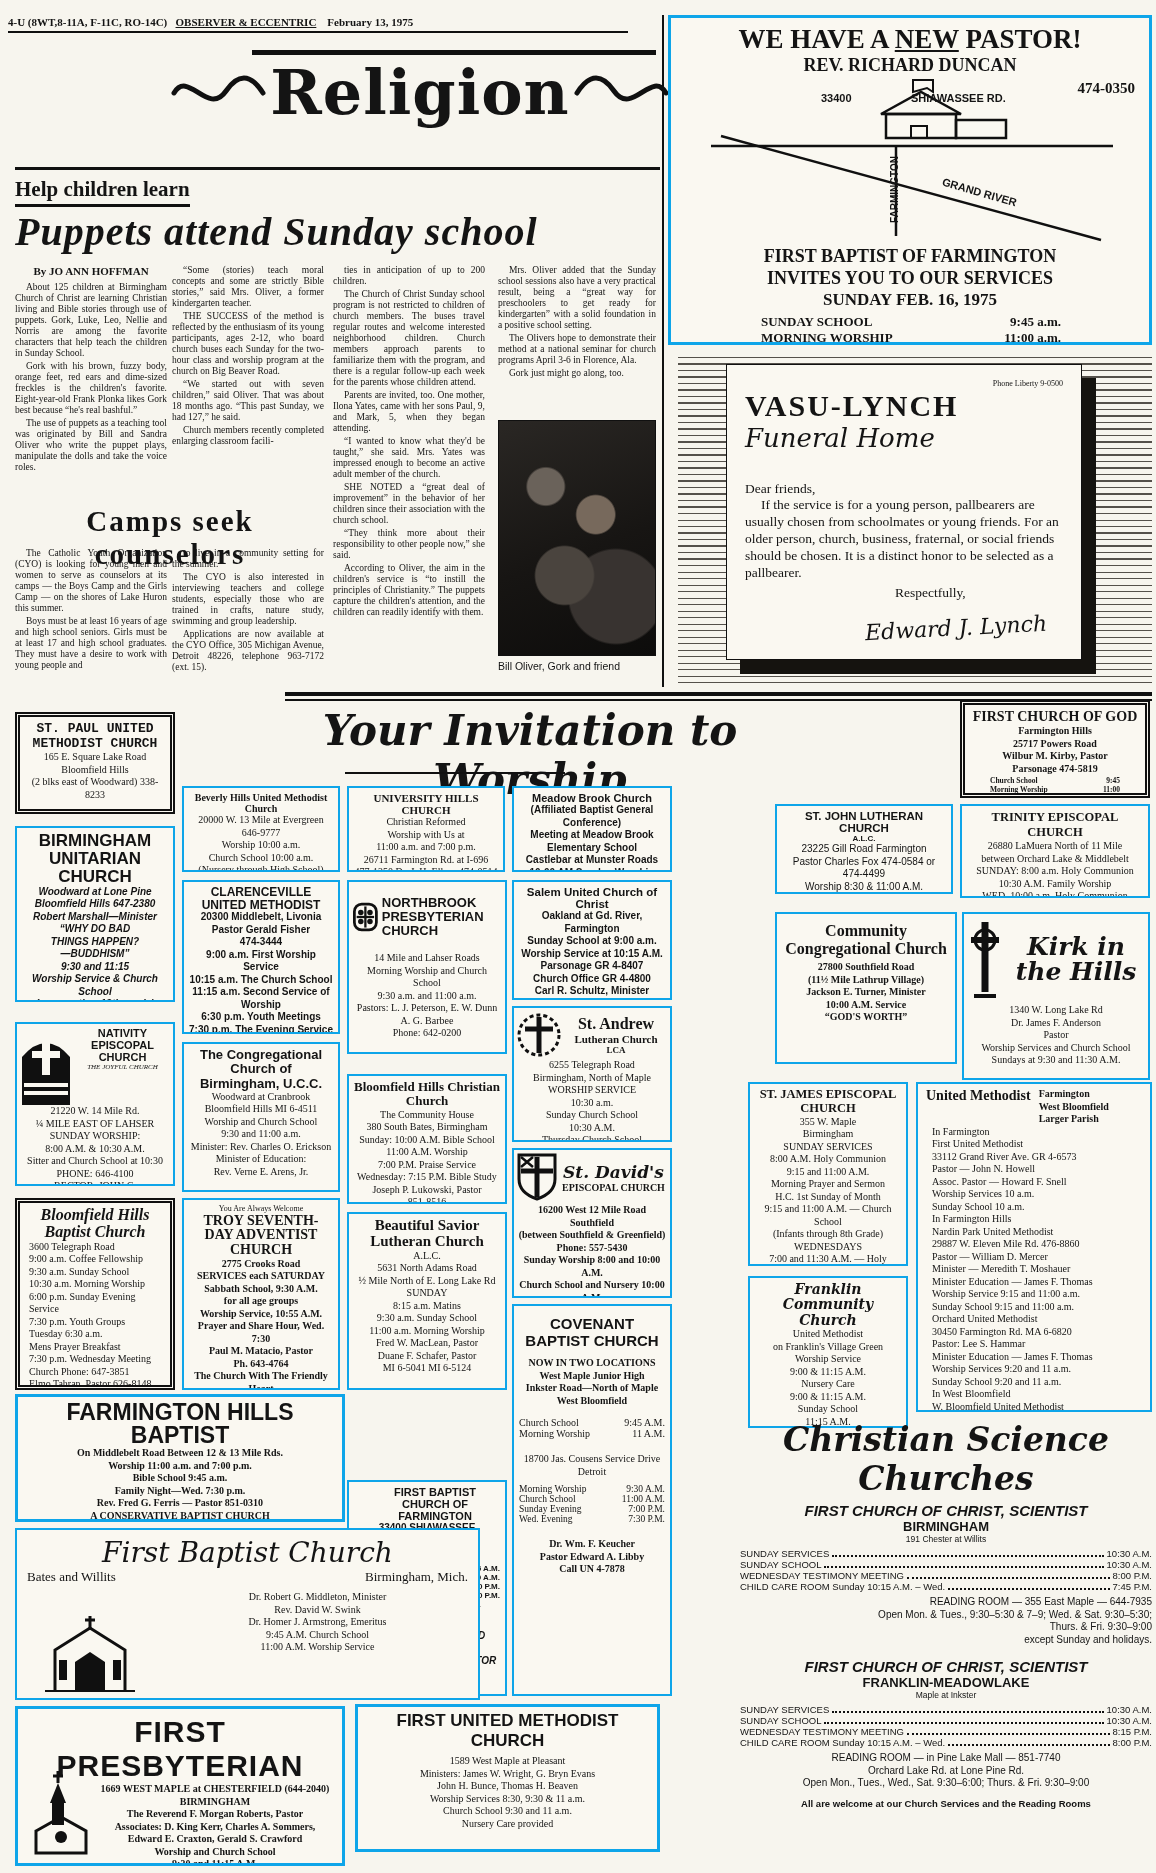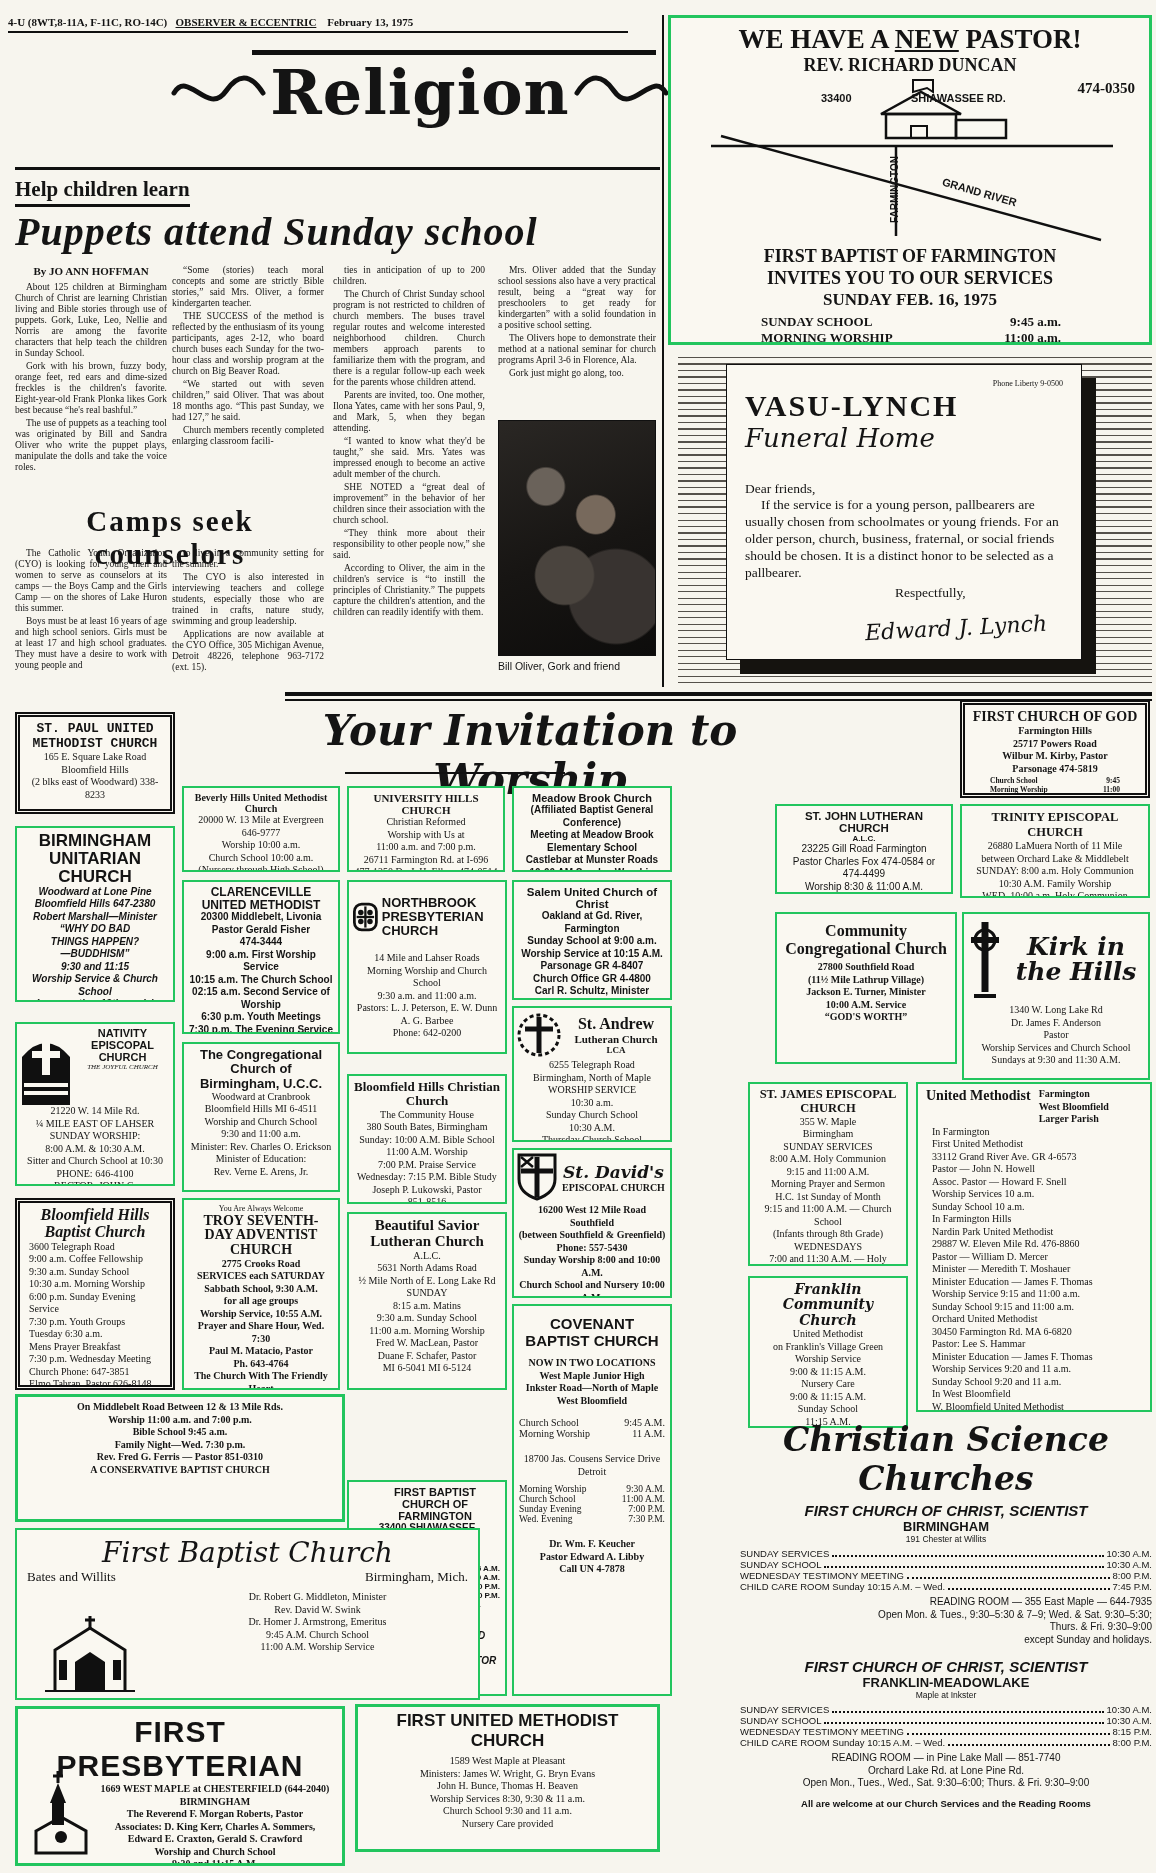--- a/index.html
+++ b/index.html
@@ -1,19 +1,19 @@
 <!DOCTYPE html>
 <html><head>
 <meta charset="utf-8">
 <style>
   html,body{margin:0;padding:0;background:#9a9890;}
   #page{position:relative;width:1156px;height:1873px;margin:0 auto;background:#f7f5ee;
         color:#141414;font-family:"Liberation Serif",serif;overflow:hidden;}
   .abs{position:absolute;box-sizing:border-box;}
-  .box{position:absolute;box-sizing:border-box;border:2px solid #22c55e;background:#faf8f1;
+  .box{position:absolute;box-sizing:border-box;border:2px solid #0ea5e9;background:#faf8f1;
        padding:4px 5px;text-align:center;overflow:hidden;}
   .dbl{border:5px double #101010;}
   .thick{border-width:3px;}
   .rule{position:absolute;background:#101010;}
   .ln{font-size:10px;line-height:1.25;}
   .coltext .ln{font-size:9.5px;line-height:1.16;text-align:justify;text-indent:11px;margin:0 0 2px;}
   .sans{font-family:"Liberation Sans",sans-serif;}
   .sans .ln{font-family:"Liberation Sans",sans-serif;}
   .tb{font-weight:bold;}
   .it{font-style:italic;}
@@ -241,21 +241,21 @@
   </div>
 
   <div class="box sans" style="left:182px;top:880px;width:158px;height:154px;">
     <div class="tb" style="font-size:12px;line-height:1.05;">CLARENCEVILLE UNITED METHODIST</div>
     <div style="font-size:7px;line-height:1.3;font-weight:bold;">
         <div class="ln">20300 Middlebelt, Livonia</div>
         <div class="ln">Pastor Gerald Fisher</div>
         <div class="ln">474-3444</div>
         <div class="ln">9:00 a.m. First Worship Service</div>
         <div class="ln">10:15 a.m. The Church School</div>
-        <div class="ln">02:15 a.m. Second Service of Worship</div>
+        <div class="ln">11:15 a.m. Second Service of Worship</div>
         <div class="ln">6:30 p.m. Youth Meetings</div>
         <div class="ln">7:30 p.m. The Evening Service</div>
       </div>
   </div>
 
   <div class="box" style="left:182px;top:1042px;width:158px;height:150px;">
     <div class="tb sans" style="font-size:13px;line-height:1.1;">The Congregational Church of Birmingham, U.C.C.</div>
     <div class="small">
         <div class="ln">Woodward at Cranbrook</div>
         <div class="ln">Bloomfield Hills   MI 6-4511</div>
@@ -714,20 +714,21 @@
       </div>
     <div style="font-size:9px;margin-top:4px;">
         <div class="ln">READING ROOM — in Pine Lake Mall — 851-7740</div>
         <div class="ln">Orchard Lake Rd. at Lone Pine Rd.</div>
         <div class="ln">Open Mon., Tues., Wed., Sat. 9:30–6:00; Thurs. &amp; Fri. 9:30–9:00</div>
       </div>
     <div class="tb" style="font-size:9.5px;margin-top:8px;">All are welcome at our Church Services and the Reading Rooms</div>
   </div>
 
   <div class="box thick" style="left:15px;top:1394px;width:330px;height:128px;">
+    <div class="tb sans" style="font-size:23px;line-height:1.0;">FARMINGTON HILLS BAPTIST</div>
     <div style="font-size:11px;font-weight:bold;line-height:1.3;">
         <div class="ln">On Middlebelt Road Between 12 &amp; 13 Mile Rds.</div>
         <div class="ln">Worship 11:00 a.m. and 7:00 p.m.</div>
         <div class="ln">Bible School 9:45 a.m.</div>
         <div class="ln">Family Night—Wed. 7:30 p.m.</div>
         <div class="ln">Rev. Fred G. Ferris — Pastor     851-0310</div>
         <div class="ln">A CONSERVATIVE BAPTIST CHURCH</div>
       </div>
   </div>
 

